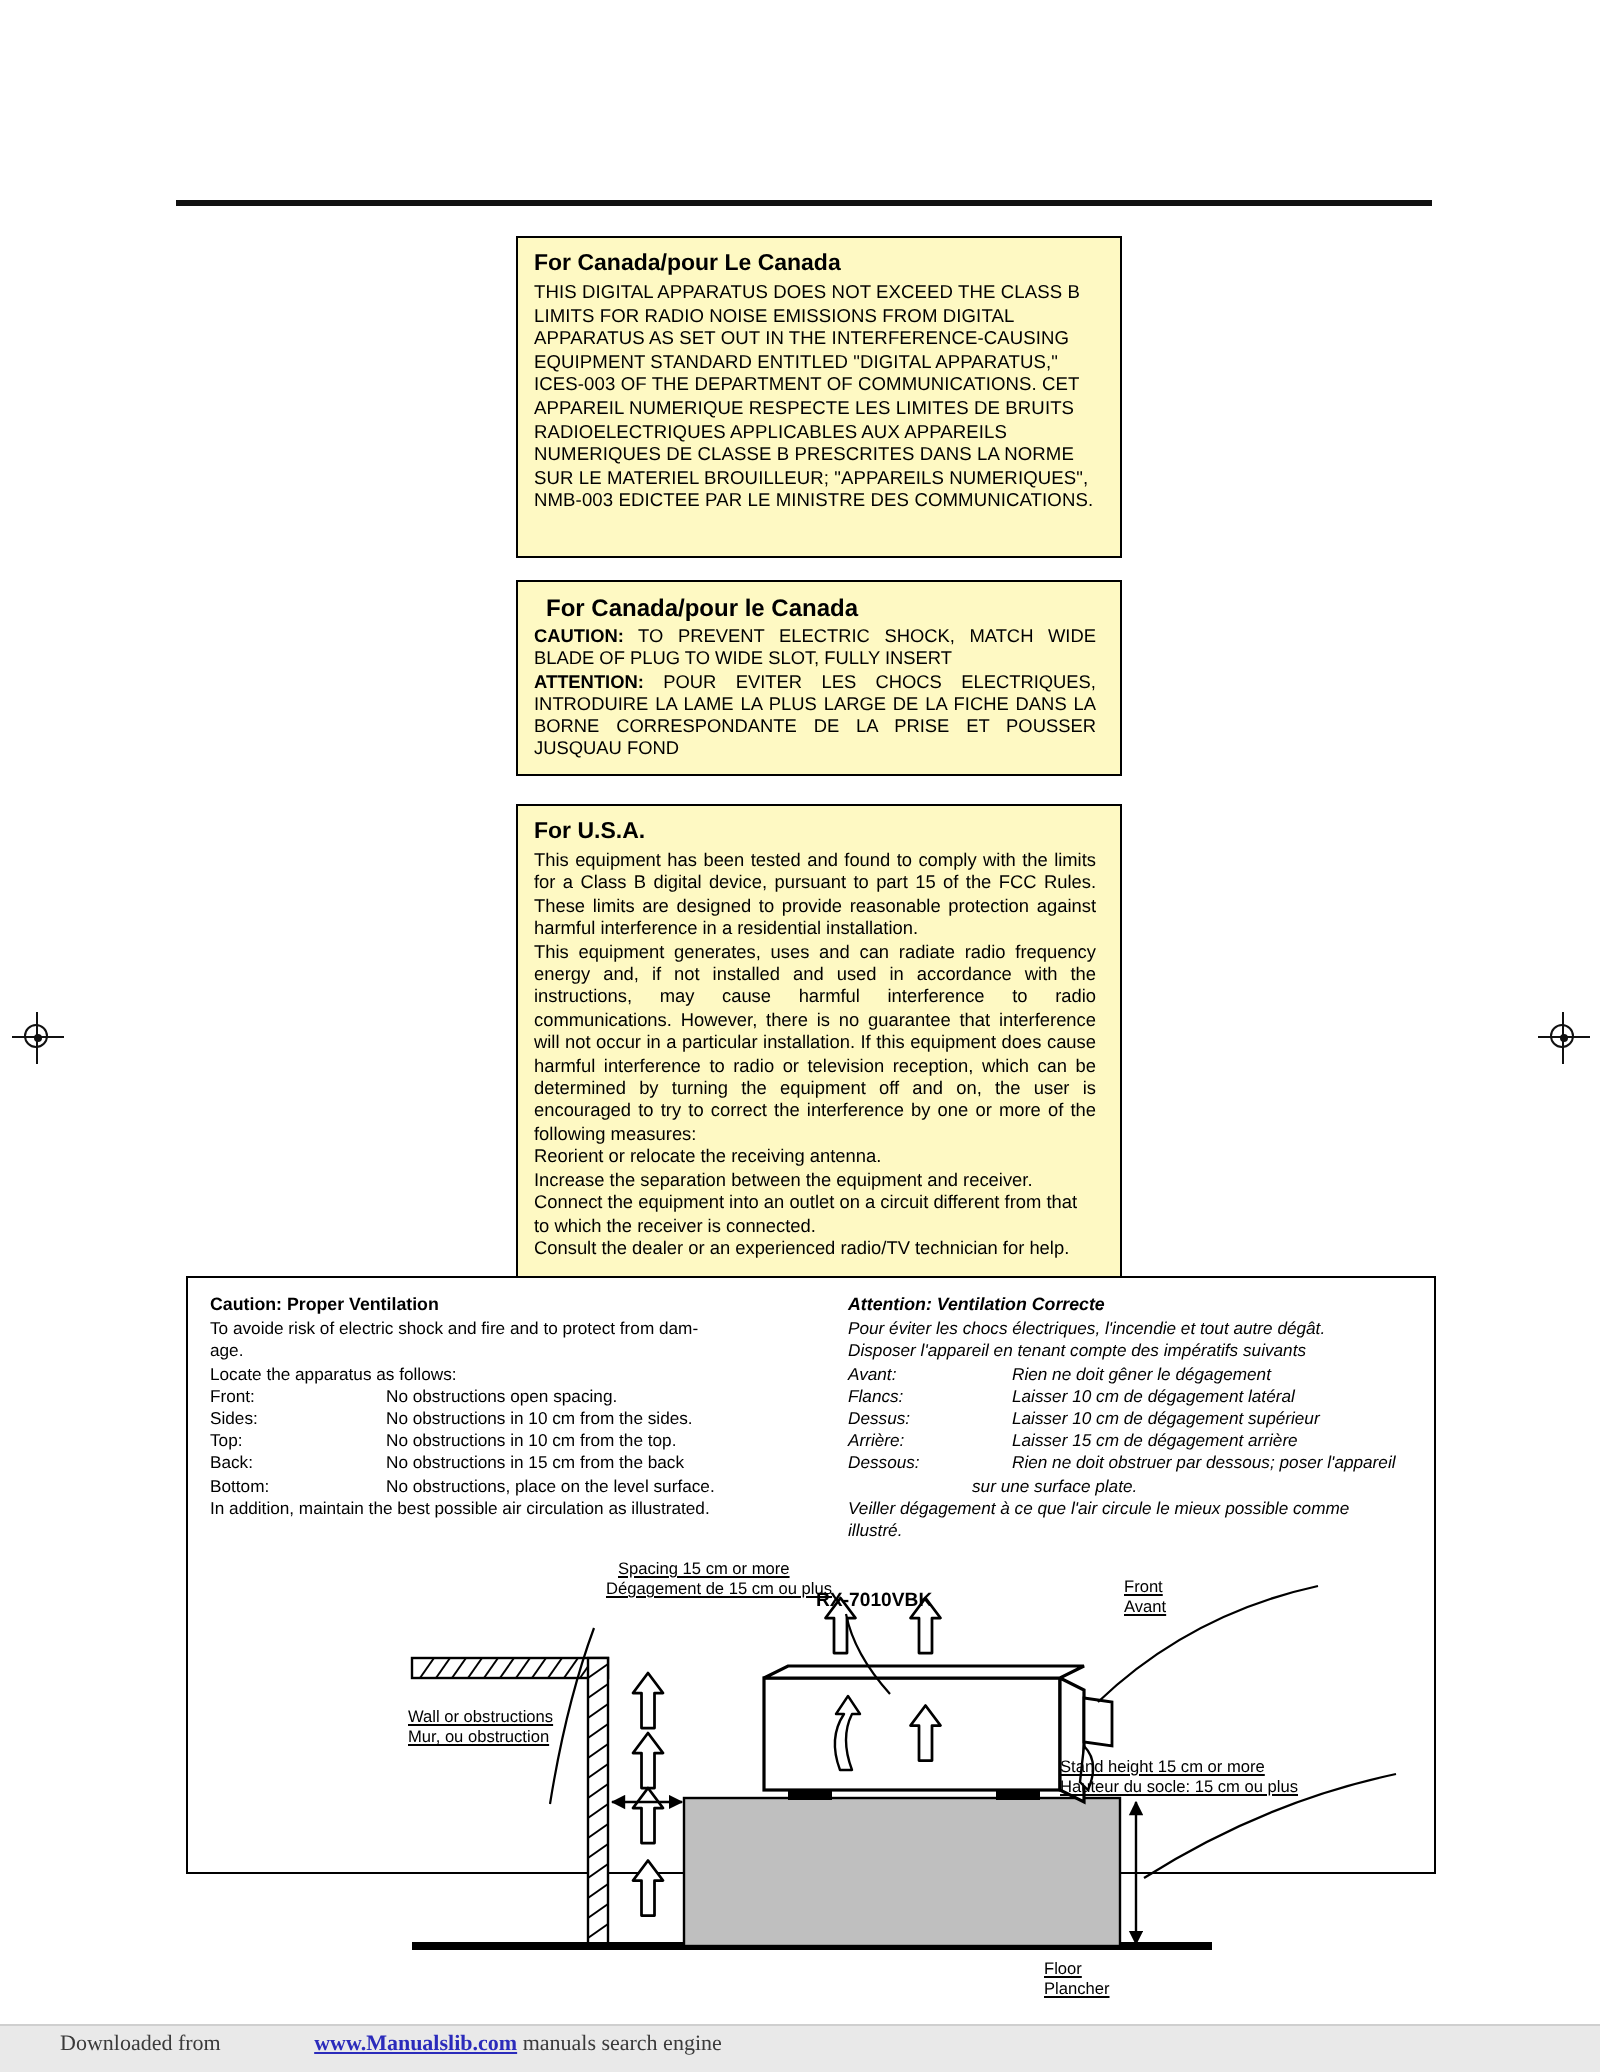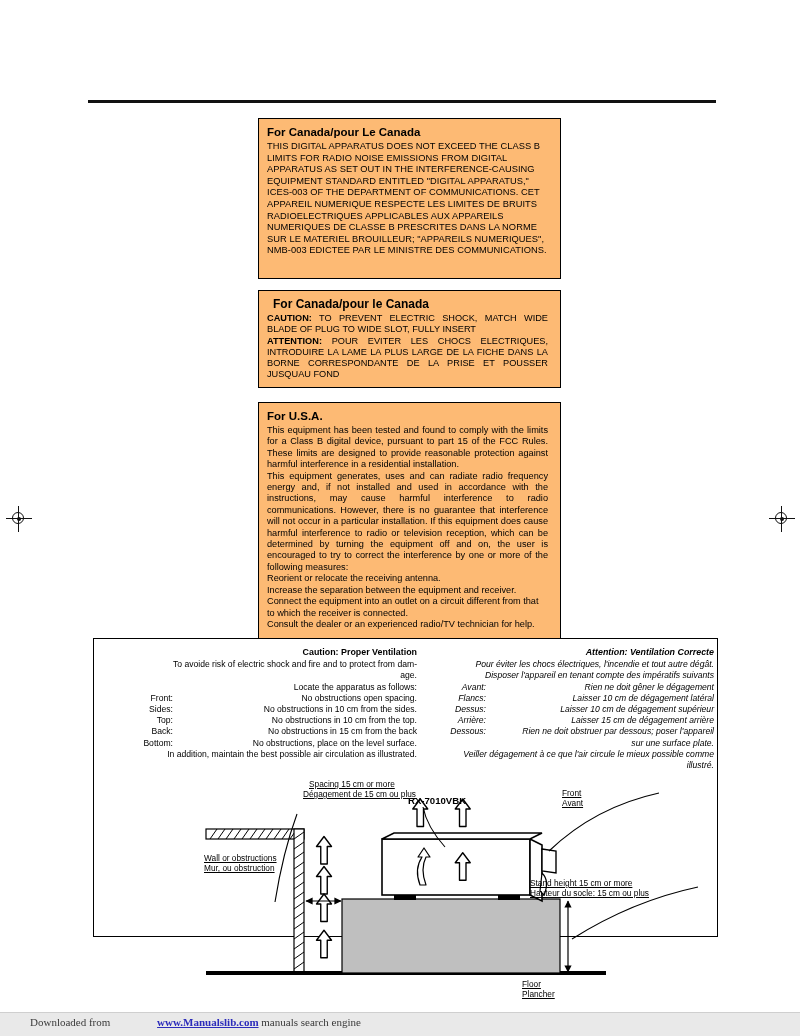--- a/index.html
+++ b/index.html
@@ -66,21 +66,21 @@
     width: 628px;
     height: 3px;
     background: #111;
   }
 
   
   .notice-box {
     position: absolute;
     border: 1.3px solid #000;
     box-sizing: border-box;
-    background: #fdba74;
+    background: #fef9c3;
     padding: 6px 12px 7px 8px;
   }
   .notice-title {
     font-weight: bold;
     font-size: 11.5px;
     line-height: 14px;
     margin-bottom: 2px;
   }
   .notice-title.indent { padding-left: 6px; }
   .notice-body {
@@ -101,21 +101,20 @@
   #box-usa .notice-body { font-size: 9.2px; line-height: 11.4px; }
 
   
   #vent-panel {
     position: absolute;
     left: 93px; top: 638px;
     width: 625px; height: 299px;
     border: 1.3px solid #000;
     box-sizing: border-box;
     background: #fff;
-    text-align: right;
   }
   .vent-col {
     position: absolute;
     top: 8px;
     font-size: 8.6px;
     line-height: 11.2px;
   }
   .vent-col.left  { left: 11px;  width: 312px; }
   .vent-col.right { left: 330px; width: 290px; font-style: italic; }
   .vent-head {

